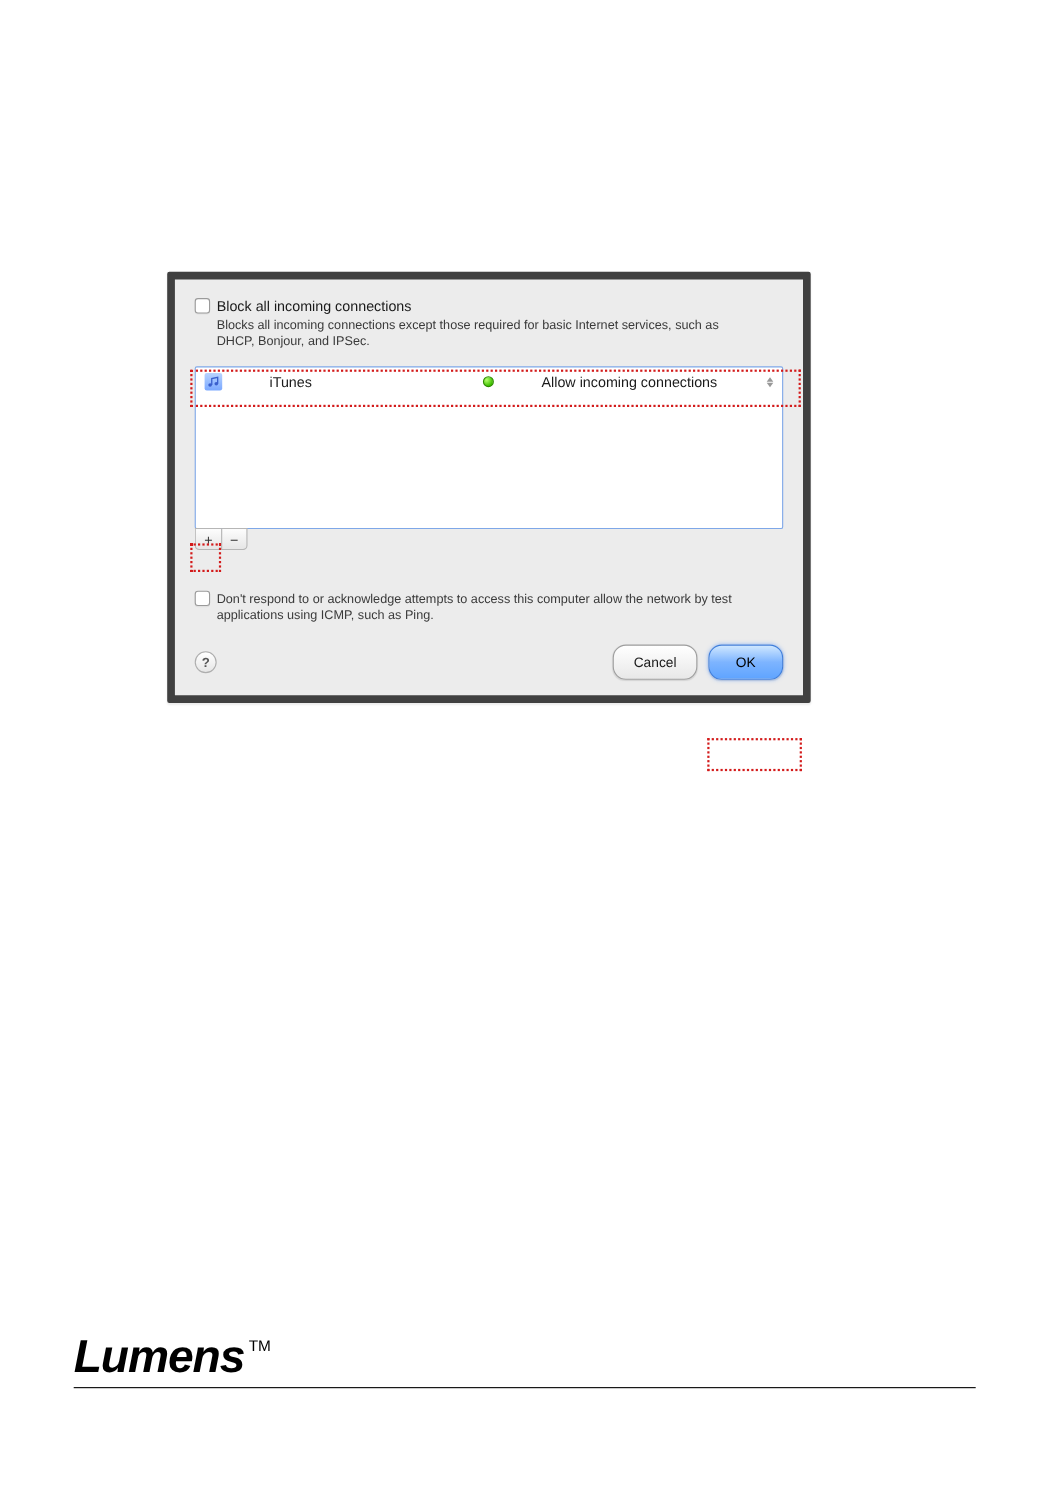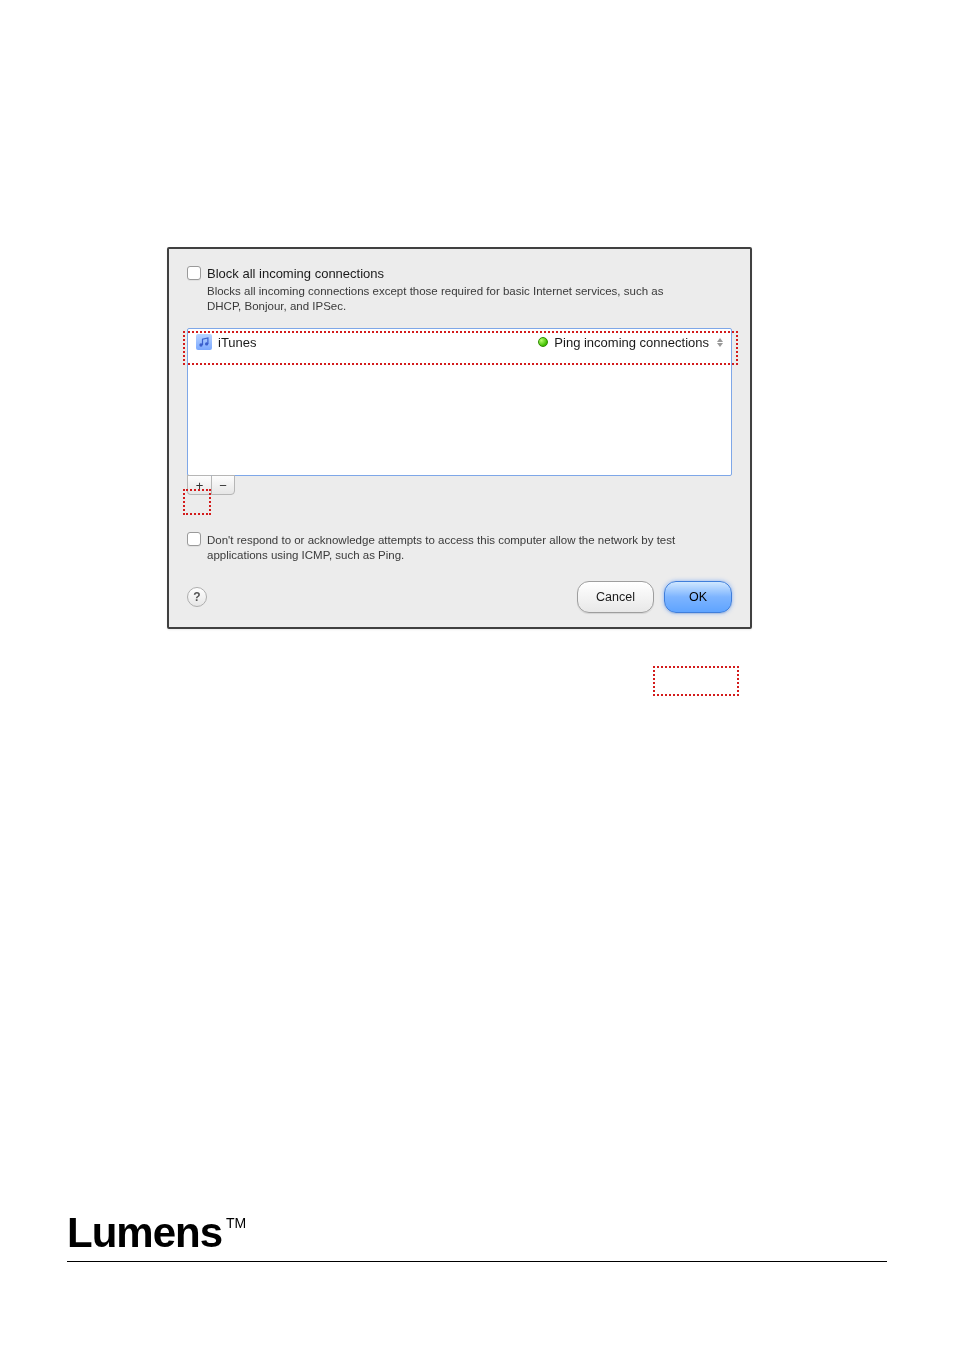--- a/index.html
+++ b/index.html
@@ -7,25 +7,25 @@
     width: 954px;
     height: 1350px;
     margin: 0;
     background: #fff;
     font-family: "Lucida Grande", "Helvetica Neue", Arial, sans-serif;
     position: relative;
   }
 
   .dialog-wrap {
     position: absolute;
-    left: 167px;
+    left: 152px;
     top: 247px;
     width: 585px;
     background: #ececec;
-    border: 2px solid #404040;
+    border: 7px solid #404040;
     border-radius: 2px;
     padding: 16px 18px 14px 18px;
     box-shadow: 0 1px 2px rgba(0,0,0,0.08);
   }
 
   .opt-row { display: flex; align-items: flex-start; }
   .opt-text { margin-left: 6px; }
   .opt-title { font-size: 13px; color: #1a1a1a; line-height: 17px; }
   .opt-desc  { font-size: 11.5px; color: #3a3a3a; line-height: 15px; margin-top: 2px; max-width: 480px; }
 
@@ -61,20 +61,21 @@
     overflow: hidden;
   }
   .list-row {
     display: flex;
     align-items: center;
     height: 26px;
     padding: 0 8px;
     font-size: 13px;
     color: #1a1a1a;
     position: relative;
+    gap: 37px;
   }
   .app-icon {
     width: 16px; height: 16px;
     border-radius: 2px;
     background: linear-gradient(#b9d4ff,#7aa8ff);
     display: flex; align-items: center; justify-content: center;
     margin-right: 6px;
   }
   .app-icon svg { width: 12px; height: 12px; }
   .row-spacer { flex: 1; }
@@ -153,20 +154,21 @@
   
   .page-logo {
     position: absolute;
     left: 67px;
     bottom: 96px;
     display: flex; align-items: flex-start;
   }
   .page-logo .word {
     font-family: Arial, Helvetica, sans-serif;
     font-weight: 900;
+    font-style: italic;
     font-size: 42px;
     letter-spacing: -1px;
     color: #000;
     line-height: 1;
   }
   .page-logo .tm { font-size: 14px; margin-top: 3px; margin-left: 4px; color:#000; }
   .page-rule {
     position: absolute;
     left: 67px; right: 67px;
     bottom: 88px;
@@ -192,21 +194,21 @@
       <div class="app-icon">
         <svg viewBox="0 0 16 16">
             <circle cx="4" cy="12" r="2.2" fill="#3a5fcd"></circle>
             <circle cx="11.5" cy="10.5" r="2.2" fill="#3a5fcd"></circle>
             <path d="M6 12 V4.2 L13.2 2.6 V10.5" fill="none" stroke="#3a5fcd" stroke-width="1.6"></path>
           </svg>
       </div>
       <span>iTunes</span>
       <div class="row-spacer"></div>
       <div class="status-dot"></div>
-      <span>Ping incoming connections</span>
+      <span>Allow incoming connections</span>
       <div class="sort-arrows">
         <span class="up"></span>
           <span class="dn"></span>
       </div>
     </div>
   </div>
 
   <div class="pm-group">
     <div class="pm-btn plus">+</div>
     <div class="pm-btn minus">−</div>

